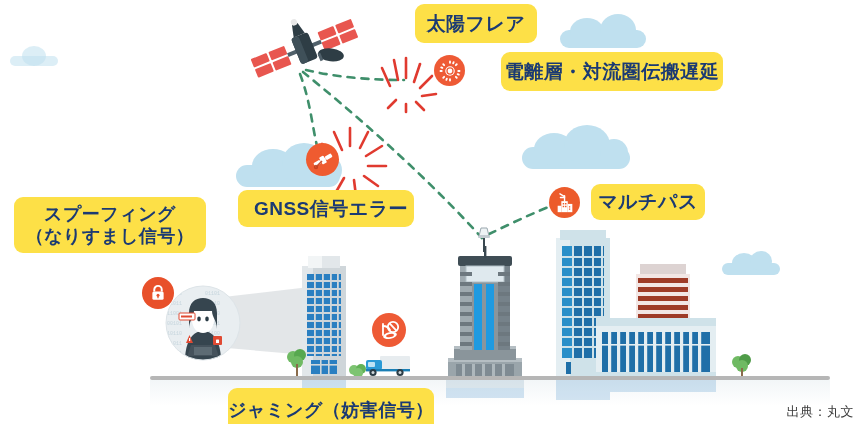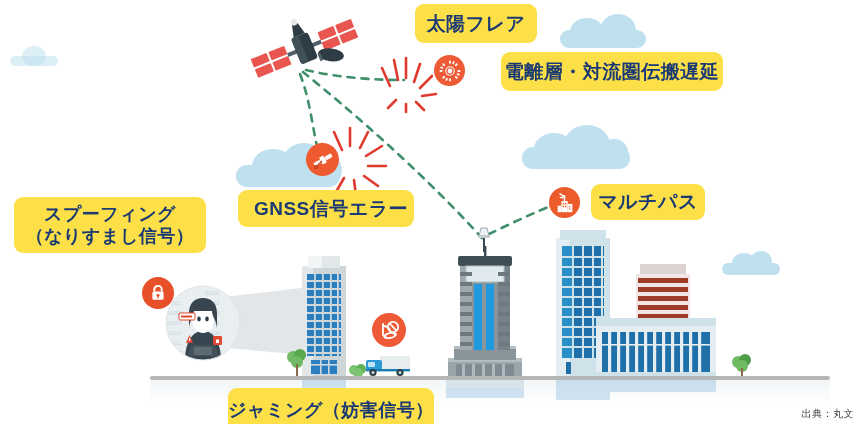--- a/index.html
+++ b/index.html
@@ -28,21 +28,21 @@
     box-sizing:border-box;
   }
   #chip-flare{left:415px;top:4px;width:122px;height:39px;font-size:19px;}
   #chip-iono{left:486px;top:52px;width:222px;height:39px;font-size:19px;margin-left:15px;}
   #chip-gnss{left:238px;top:190px;width:176px;height:37px;font-size:19px;padding-left:10px;}
   #chip-multipath{left:591px;top:184px;width:114px;height:36px;font-size:19px;}
   #chip-spoof{left:14px;top:197px;width:192px;height:56px;font-size:18px;}
   #chip-jam{left:228px;top:388px;width:206px;height:45px;font-size:18px;}
   .source{
     position:absolute;right:6px;bottom:3px;
-    font-size:10px;color:#3b3b3b;letter-spacing:.5px;
+    font-size:13px;color:#3b3b3b;letter-spacing:.5px;
   }
   
   .cloud{position:absolute;background:#bfe0ef;border-radius:50%;}
   .cloudgrp{position:absolute;}
   
   #ground{
     position:absolute;left:150px;top:376px;width:680px;height:4px;
     background:#b6b6b6;border-radius:2px;
   }
   #ground-reflect{

